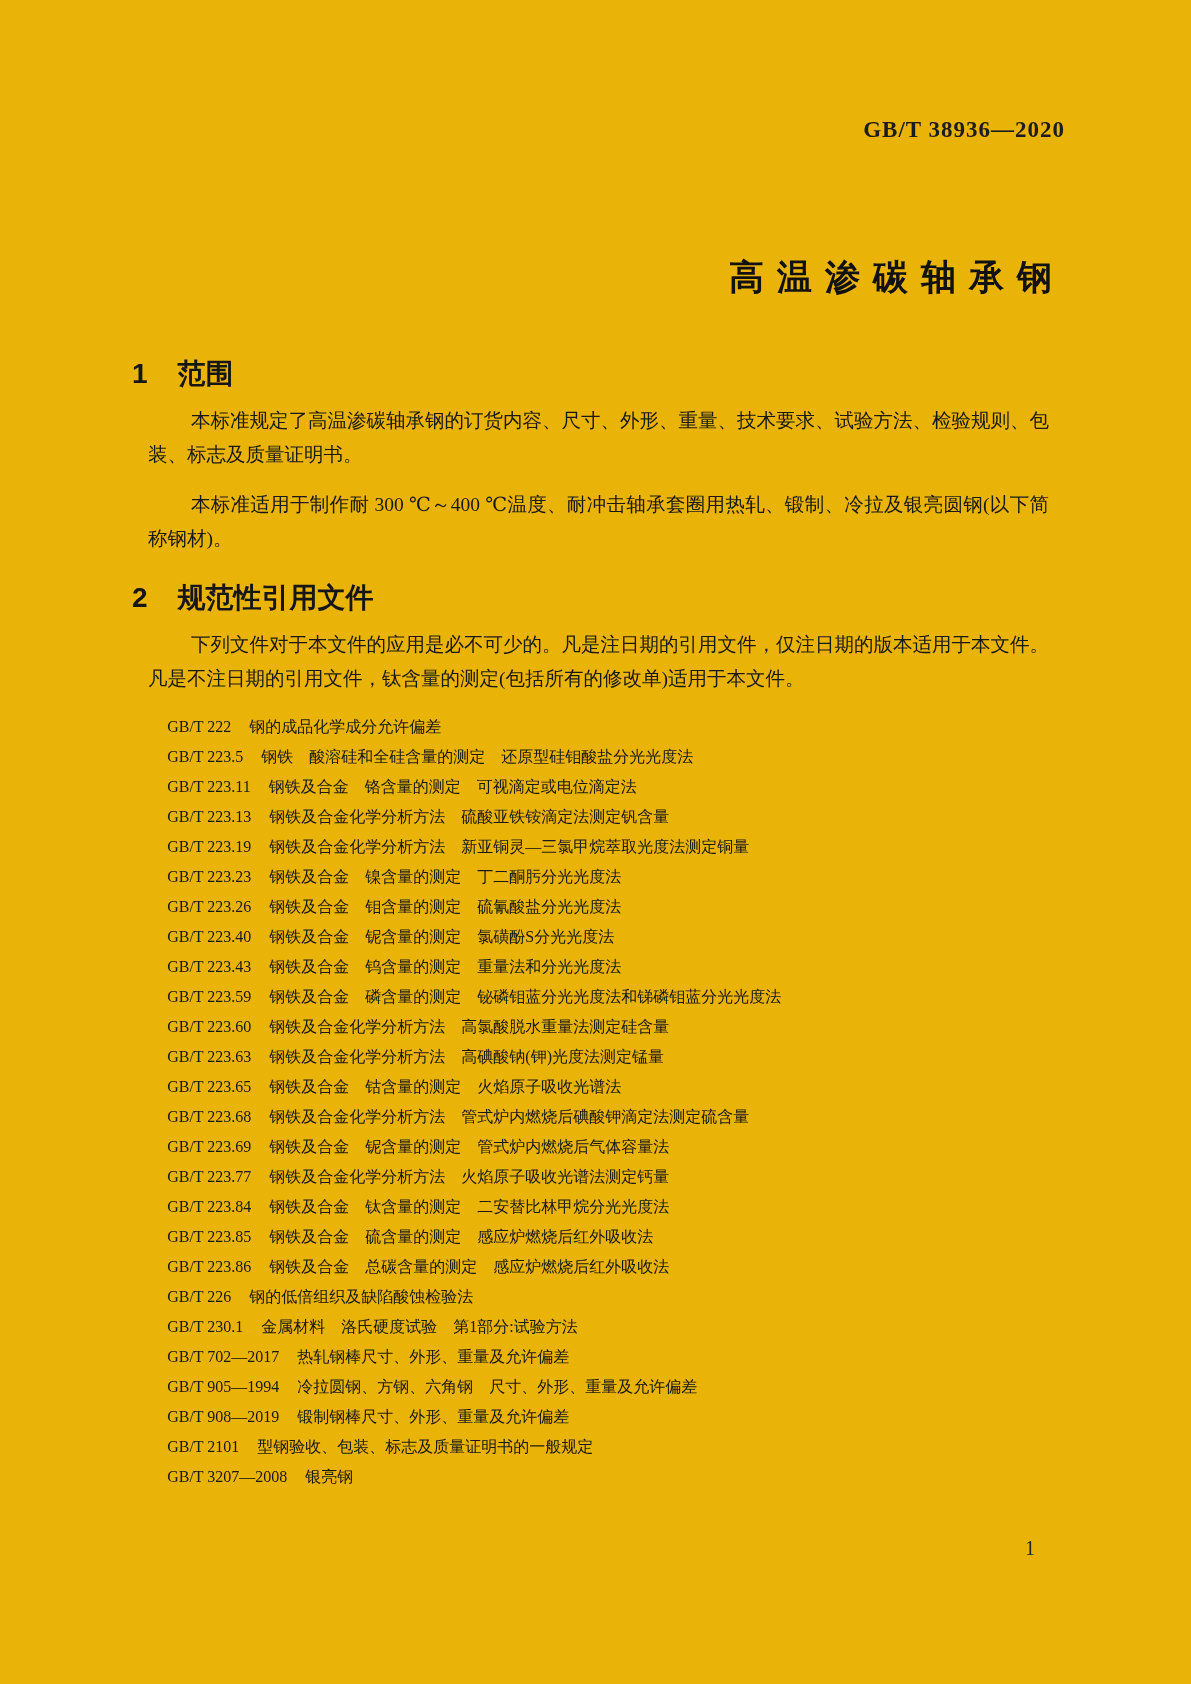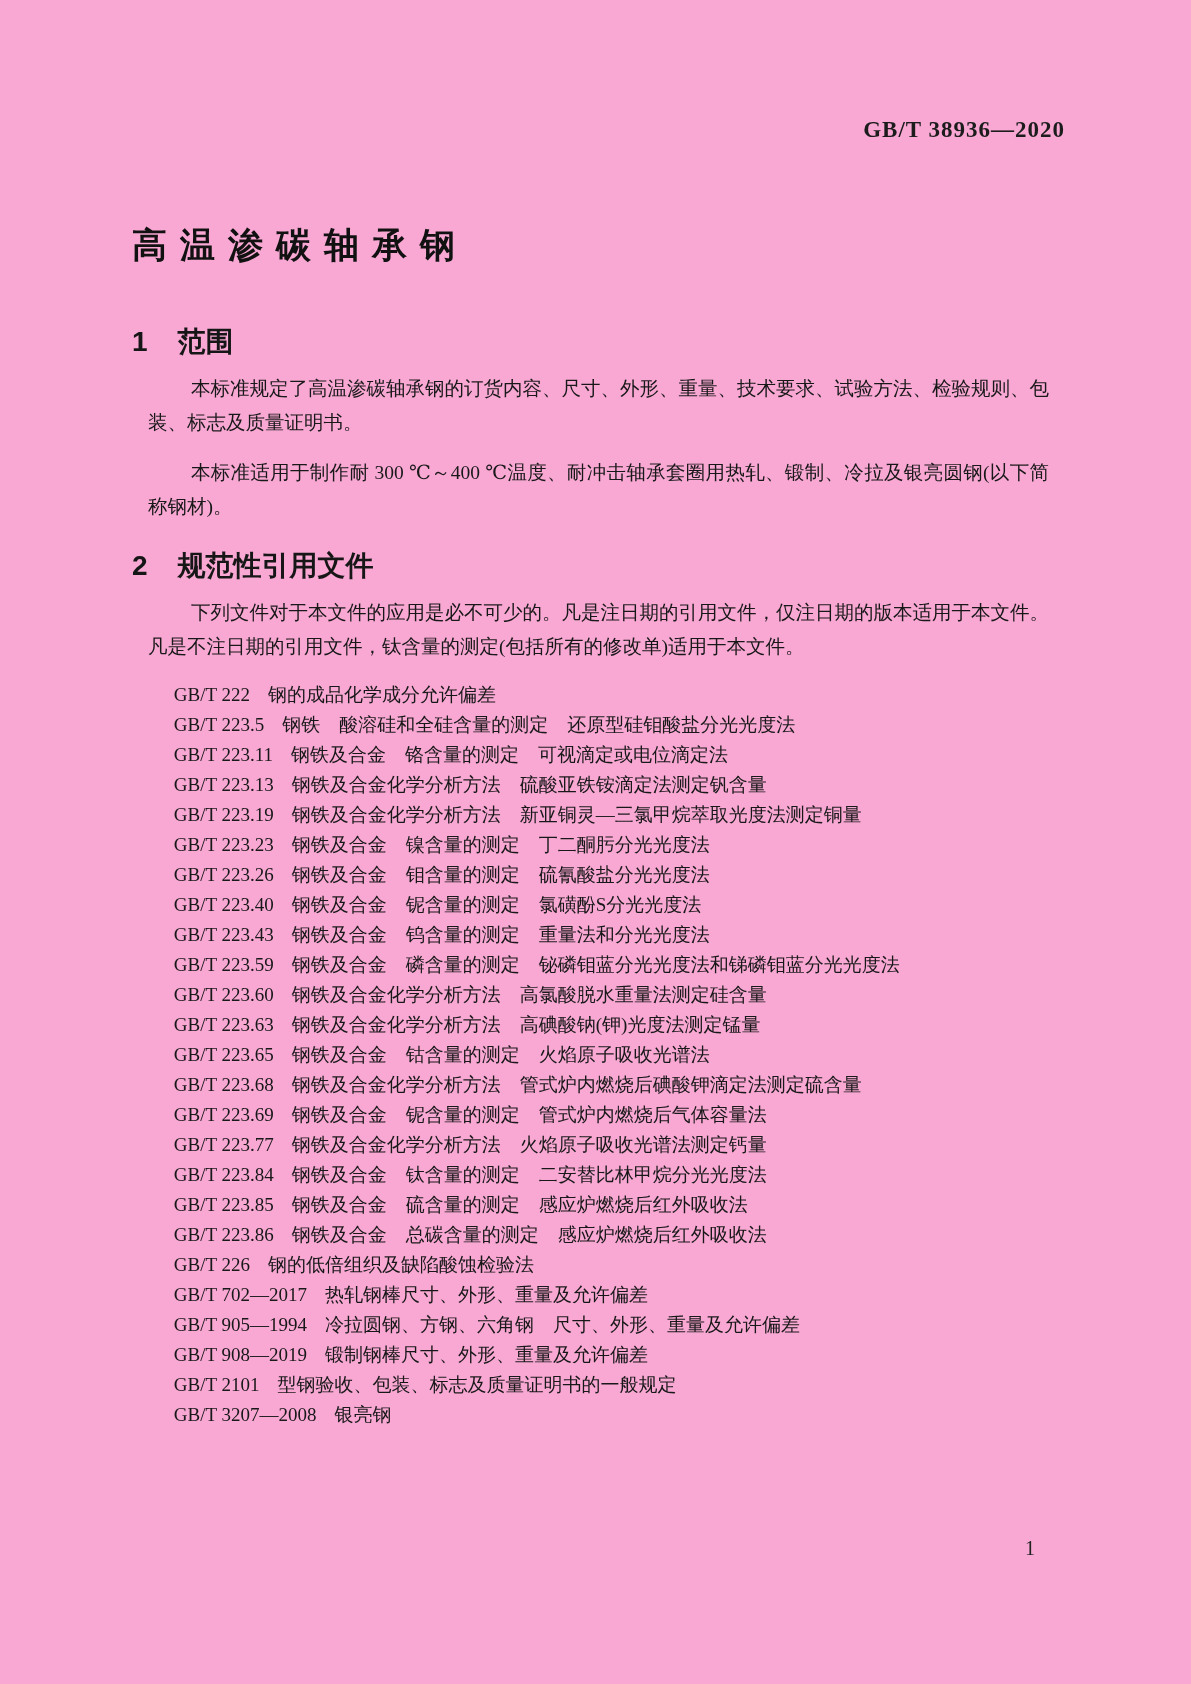--- a/index.html
+++ b/index.html
@@ -3,39 +3,39 @@
 <meta charset="utf-8">
 <title>GB/T 38936—2020</title>
 <style>
   * { box-sizing: border-box; }
   html, body { margin: 0; padding: 0; background: #ffffff; }
   .page {
     position: relative;
     width: 1191px;
     height: 1684px;
     margin: 0 auto;
-    background: #f9a8d4;
+    background: #eab308;
     color: #1c1c1c;
     font-family: "Liberation Serif", "DejaVu Serif", serif;
     padding: 118px 126px 0 132px;
     overflow: hidden;
   }
   .header-row {
     text-align: right;
     line-height: 24px;
   }
   .std-code {
     font-family: "Liberation Serif", "DejaVu Serif", serif;
     font-weight: bold;
     font-size: 23px;
     letter-spacing: 1px;
   }
   .doc-title {
-    margin: 76px 0 0 0;
-    text-align: left;
+    margin: 108px 0 0 0;
+    text-align: right;
     font-family: "Liberation Sans", "DejaVu Sans", sans-serif;
     font-weight: bold;
     font-size: 35px;
     letter-spacing: 13px;
     line-height: 50px;
     color: #111;
   }
   .sec-heading {
     margin: 58px 0 14px 0;
     font-family: "Liberation Sans", "DejaVu Sans", sans-serif;
@@ -54,21 +54,21 @@
     text-align: justify;
     color: #181818;
   }
   .ref-list {
     margin: 2px 0 0 0;
     padding: 0;
     list-style: none;
   }
   .ref-item {
     padding-left: 2.2em;
-    font-size: 19px;
+    font-size: 16px;
     line-height: 30px;
     color: #181818;
   }
   .ref-code {
     font-family: "Liberation Serif", "DejaVu Serif", serif;
     margin-right: 18px;
     white-space: nowrap;
   }
   .ref-title { }
   .footer-pagenum {
@@ -160,20 +160,23 @@
         <li class="ref-item">
           <span class="ref-code">GB/T 223.85</span><span class="ref-title">钢铁及合金　硫含量的测定　感应炉燃烧后红外吸收法</span>
         </li>
         <li class="ref-item">
           <span class="ref-code">GB/T 223.86</span><span class="ref-title">钢铁及合金　总碳含量的测定　感应炉燃烧后红外吸收法</span>
         </li>
         <li class="ref-item">
           <span class="ref-code">GB/T 226</span><span class="ref-title">钢的低倍组织及缺陷酸蚀检验法</span>
         </li>
         <li class="ref-item">
+          <span class="ref-code">GB/T 230.1</span><span class="ref-title">金属材料　洛氏硬度试验　第1部分:试验方法</span>
+        </li>
+        <li class="ref-item">
           <span class="ref-code">GB/T 702—2017</span><span class="ref-title">热轧钢棒尺寸、外形、重量及允许偏差</span>
         </li>
         <li class="ref-item">
           <span class="ref-code">GB/T 905—1994</span><span class="ref-title">冷拉圆钢、方钢、六角钢　尺寸、外形、重量及允许偏差</span>
         </li>
         <li class="ref-item">
           <span class="ref-code">GB/T 908—2019</span><span class="ref-title">锻制钢棒尺寸、外形、重量及允许偏差</span>
         </li>
         <li class="ref-item">
           <span class="ref-code">GB/T 2101</span><span class="ref-title">型钢验收、包装、标志及质量证明书的一般规定</span>

